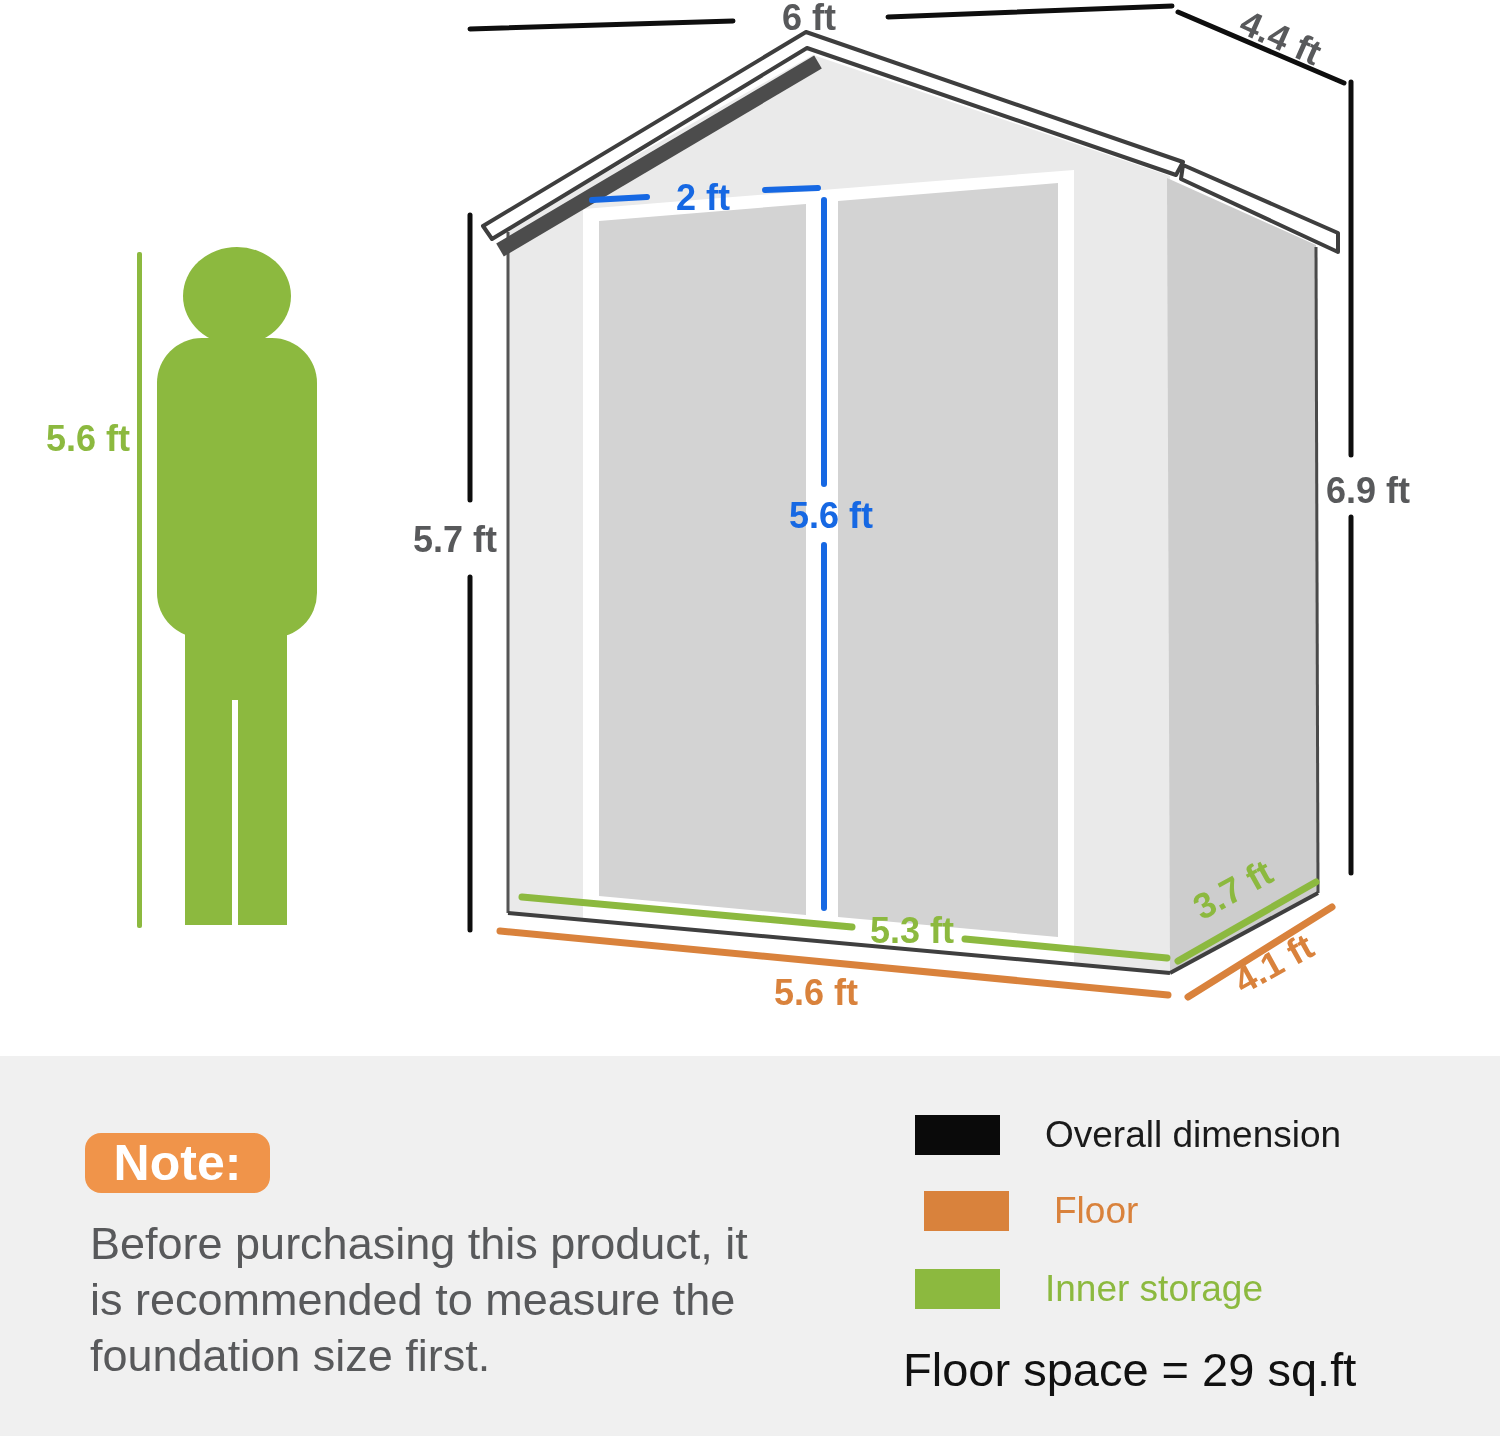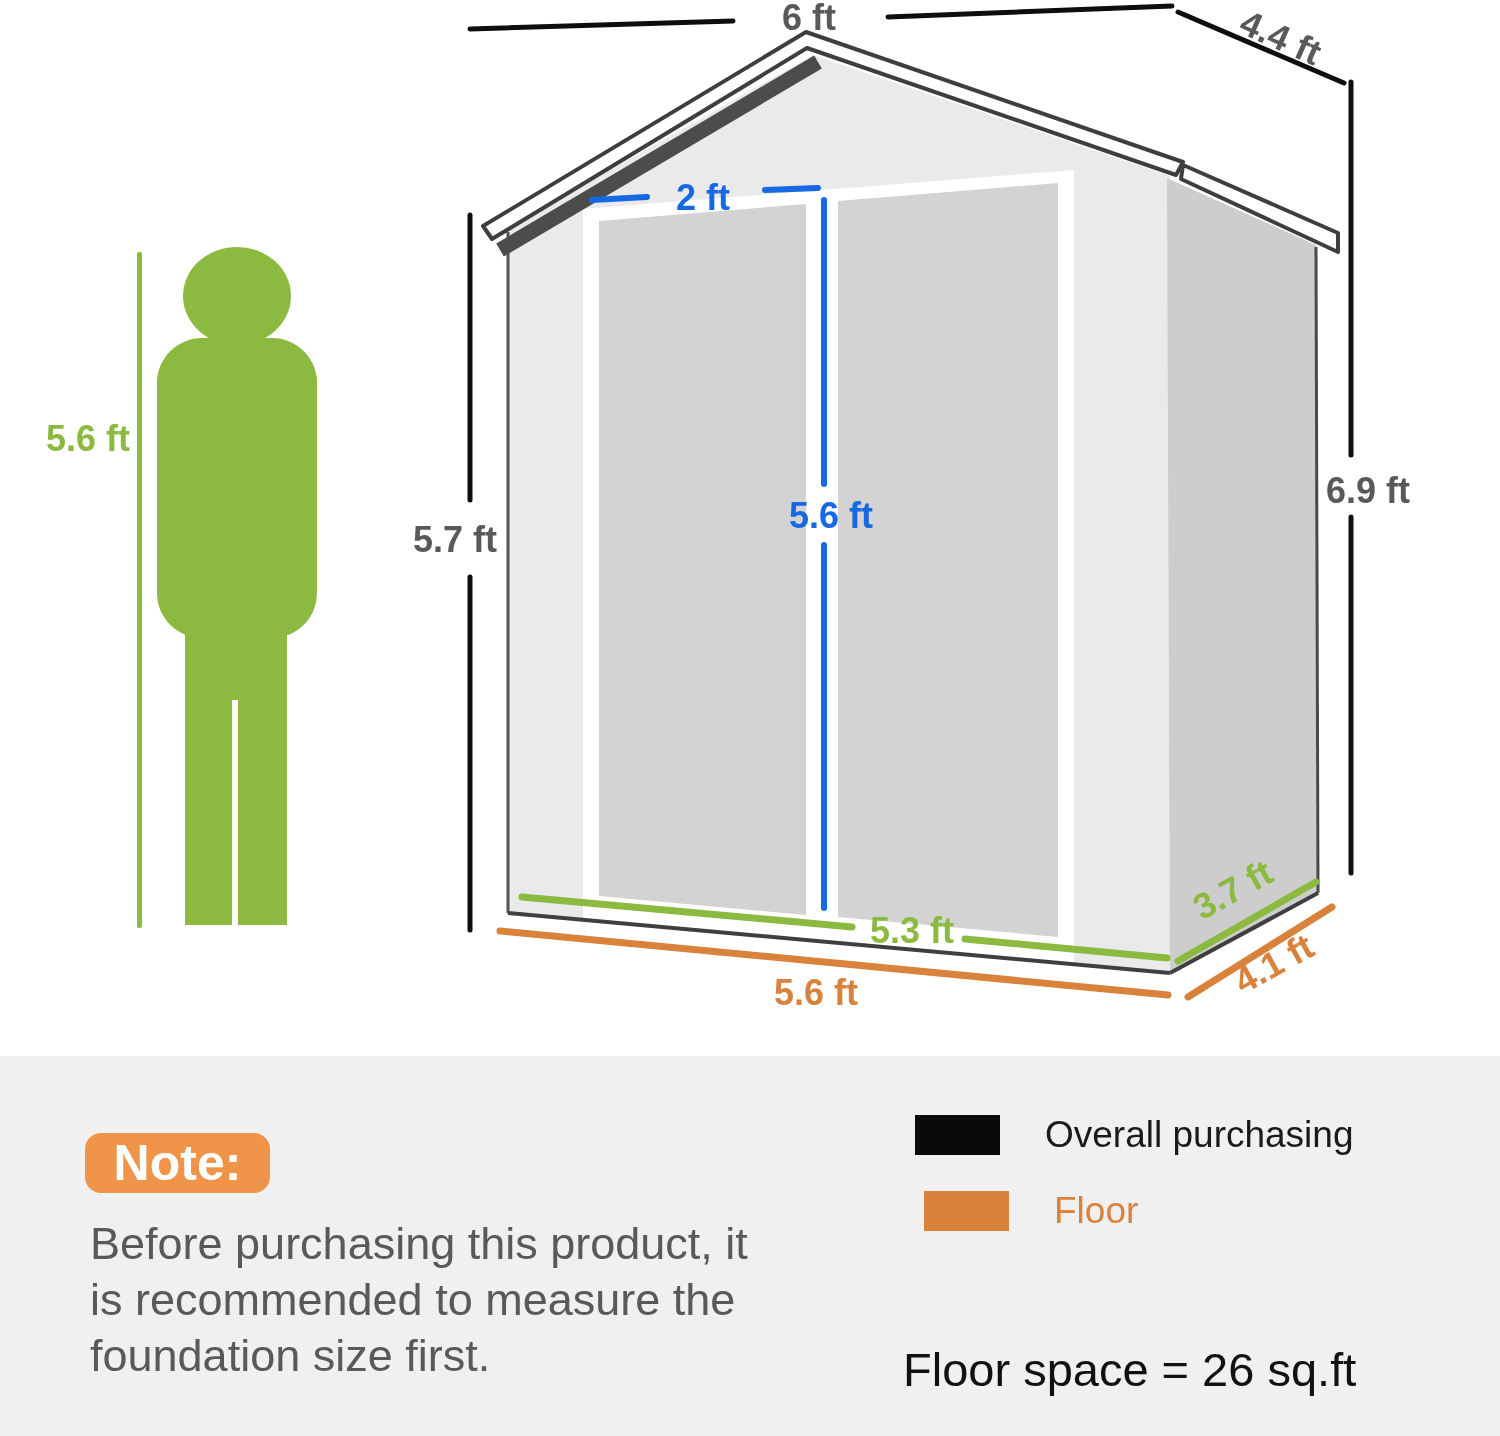--- a/index.html
+++ b/index.html
@@ -109,22 +109,26 @@
   </svg>
 
   <div class="bottom-strip">
     <div class="note-badge">
       <span>Note:</span>
     </div>
     <div class="note-body">Before purchasing this product, it is recommended to measure the foundation size first.</div>
 
     <div class="legend-row row-overall">
       <div class="legend-swatch"></div>
-      <div class="legend-label">Overall purchasing</div>
+      <div class="legend-label">Overall dimension</div>
     </div>
     <div class="legend-row row-floor">
       <div class="legend-swatch"></div>
       <div class="legend-label">Floor</div>
     </div>
+    <div class="legend-row row-inner">
+      <div class="legend-swatch"></div>
+      <div class="legend-label">Inner storage</div>
+    </div>
 
-    <div class="floor-space">Floor space = 26 sq.ft</div>
+    <div class="floor-space">Floor space = 29 sq.ft</div>
   </div>
 </div>
 
 </body></html>

